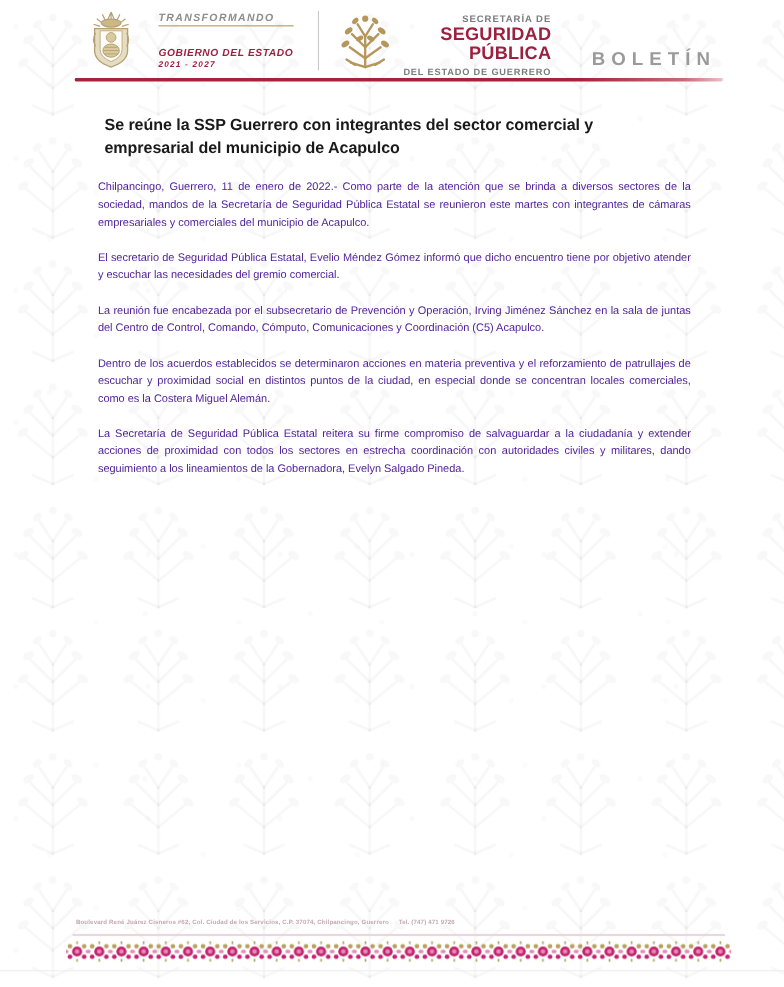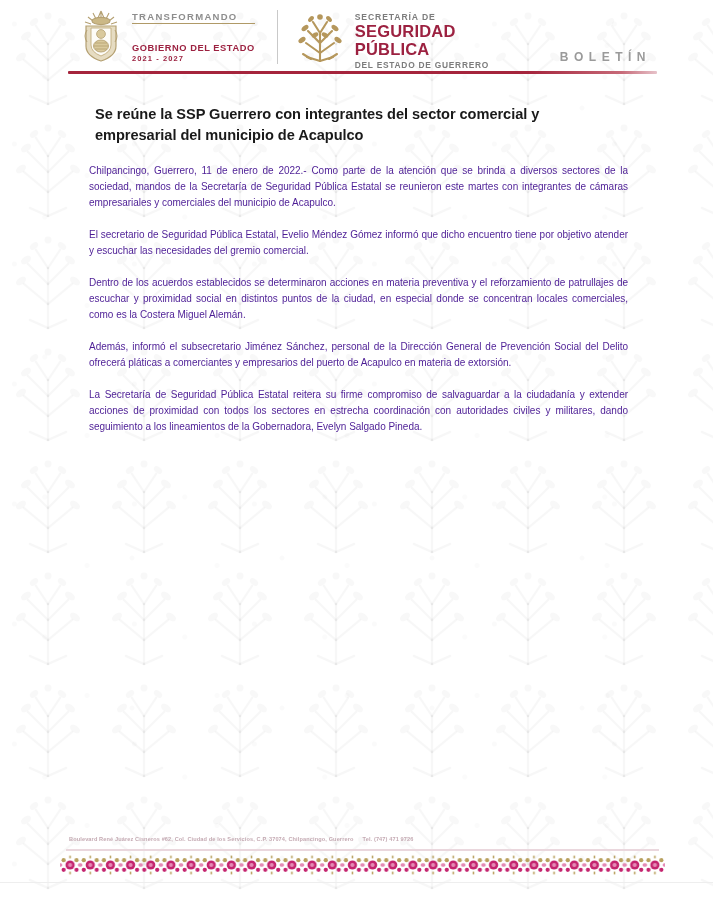--- a/index.html
+++ b/index.html
@@ -42,23 +42,24 @@
   .logos {
     display: flex;
     align-items: flex-start;
     height: 58px;
   }
   .logo-block { display: flex; align-items: center; }
 
   .crest { width: 46px; height: 56px; flex: 0 0 46px; }
 
   .gro-text {
-    margin-left: 8px;
+    margin-left: 20px;
     line-height: 1;
     padding-top: 3px;
+    font-style: italic;
   }
   .gro-transformando {
     font-size: 9.5px;
     letter-spacing: 1.3px;
     color: #8d8d8d;
     font-weight: 600;
   }
   .gro-guerrero {
     font-size: 22px;
     font-weight: 700;
@@ -91,20 +92,21 @@
     margin: 0 16px 0 22px;
     align-self: center;
   }
 
   .tree { width: 52px; height: 52px; flex: 0 0 52px; }
 
   .ssp-text {
     margin-left: 9px;
     line-height: 1;
     padding-top: 5px;
+    text-align: right;
   }
   .ssp-secretaria {
     font-size: 8.6px;
     letter-spacing: 0.9px;
     color: #7c7c7c;
     font-weight: 600;
   }
   .ssp-seguridad, .ssp-publica {
     font-size: 16.5px;
     font-weight: 700;
@@ -118,21 +120,21 @@
     letter-spacing: 0.75px;
     color: #7c7c7c;
     font-weight: 600;
     margin-top: 2px;
   }
 
   .boletin {
     position: absolute;
     right: 62px;
     bottom: 14px;
-    font-size: 12px;
+    font-size: 17px;
     font-weight: 700;
     letter-spacing: 5.5px;
     color: #9a9a9a;
   }
 
   .header-rule {
     position: absolute;
     left: 68px;
     right: 56px;
     bottom: 4px;
@@ -311,22 +313,22 @@
 
     <div class="boletin">BOLETÍN</div>
     <div class="header-rule"></div>
   </div>
 
   <div class="content">
     <h1 class="doc-title">Se reúne la SSP Guerrero con integrantes del sector comercial y empresarial del municipio de Acapulco</h1>
 
     <p class="para">Chilpancingo, Guerrero, 11 de enero de 2022.- Como parte de la atención que se brinda a diversos sectores de la sociedad, mandos de la Secretaría de Seguridad Pública Estatal se reunieron este martes con integrantes de cámaras empresariales y comerciales del municipio de Acapulco.</p>
     <p class="para">El secretario de Seguridad Pública Estatal, Evelio Méndez Gómez informó que dicho encuentro tiene por objetivo atender y escuchar las necesidades del gremio comercial.</p>
+    <p class="para">La reunión fue encabezada por el subsecretario de Prevención y Operación, Irving Jiménez Sánchez en la sala de juntas del Centro de Control, Comando, Cómputo, Comunicaciones y Coordinación (C5) Acapulco.</p>
     <p class="para">Dentro de los acuerdos establecidos se determinaron acciones en materia preventiva y el reforzamiento de patrullajes de escuchar y proximidad social en distintos puntos de la ciudad, en especial donde se concentran locales comerciales, como es la Costera Miguel Alemán.</p>
-    <p class="para">Además, informó el subsecretario Jiménez Sánchez, personal de la Dirección General de Prevención Social del Delito ofrecerá pláticas a comerciantes y empresarios del puerto de Acapulco en materia de extorsión.</p>
     <p class="para">La Secretaría de Seguridad Pública Estatal reitera su firme compromiso de salvaguardar a la ciudadanía y extender acciones de proximidad con todos los sectores en estrecha coordinación con autoridades civiles y militares, dando seguimiento a los lineamientos de la Gobernadora, Evelyn Salgado Pineda.</p>
   </div>
 
   <div class="footer">
     <div class="footer-address">
       <span>Boulevard René Juárez Cisneros #62, Col. Ciudad de los Servicios, C.P. 37074, Chilpancingo, Guerrero</span><span class="footer-tel">Tel. (747) 471 9726</span>
     </div>
     <div class="footer-rule"></div>
 
     <div class="footer-band">

